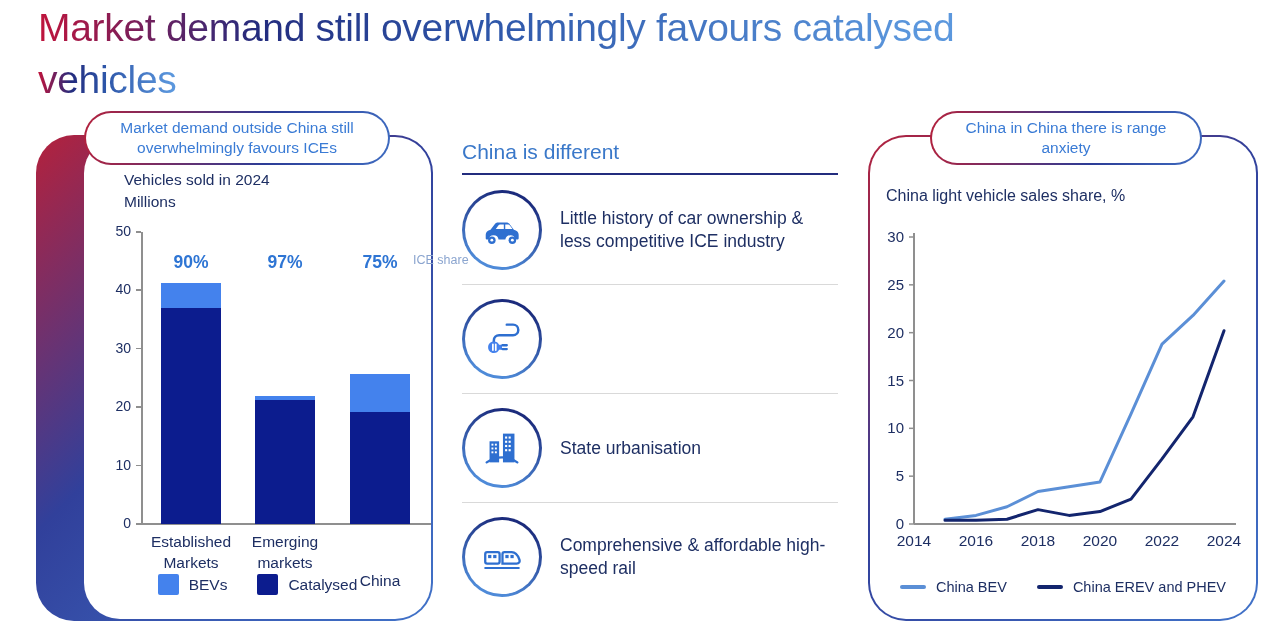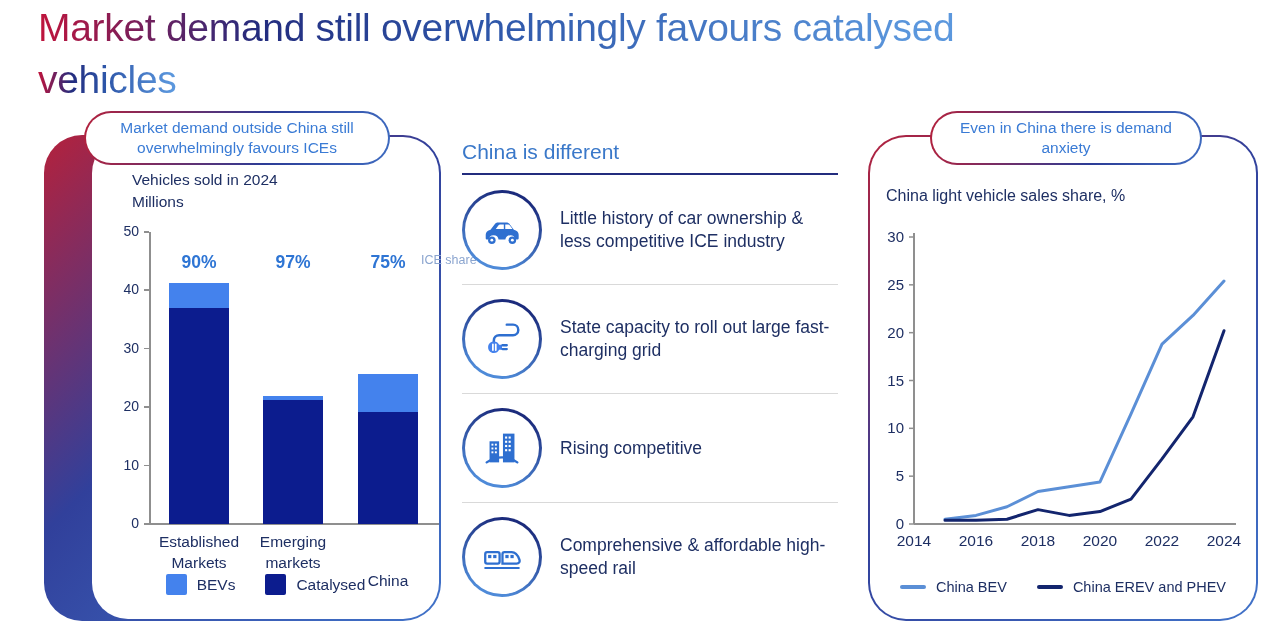--- a/index.html
+++ b/index.html
@@ -10,21 +10,21 @@
 
   
   .title { position:absolute; left:38px; top:2px; font-size:39px; font-weight:500;
            line-height:52px; letter-spacing:-0.3px; }
   .grad { background:linear-gradient(90deg,#C0143C 0%,#232C7E 24%,#2D55A8 48%,#5B97DD 96%);
           -webkit-background-clip:text; background-clip:text; color:transparent; }
 
   
   .panel { position:absolute; top:135px; height:486px; border-radius:38px; padding:2px;
            background:linear-gradient(135deg,#B4213C 0%,#31409B 45%,#4173C9 100%); }
-  .left-panel { left:44px; width:397px;padding-left:48px; }
+  .left-panel { left:36px; width:397px;padding-left:48px; }
   .right-panel { left:868px; width:390px; }
   .panel-inner { position:relative; width:100%; height:100%; background:#fff; border-radius:36px; }
 
   
   .pill { position:absolute; top:111px; border-radius:27px; padding:2px; z-index:3;
           background:linear-gradient(100deg,#B4213C 0%,#2C3C96 60%,#3E6BC0 100%); }
   .left-pill { left:84px; width:306px; }
   .right-pill { left:930px; width:272px; }
   .pill-inner { border-radius:25px; background:#fff; min-height:48px; display:flex;
                 align-items:center; justify-content:center; text-align:center;
@@ -149,21 +149,20 @@
       <div class="circle-ring">
           <div class="circle-in">
         <svg width="46" height="46" viewBox="0 0 48 48" fill="none">
           <path d="M29 9h6.5a5.5 5.5 0 0 1 0 11H21a5.5 5.5 0 0 0-5.5 5.5V27" stroke="#2E6FD0" stroke-width="2.6" stroke-linecap="round"></path>
           <path d="M15.5 26.5c-3.6 0-6 2.7-6 6s2.4 6 6 6c2.6 0 4.6-1.3 5.5-3.4h3v-5.2h-3c-.9-2.1-2.9-3.4-5.5-3.4z" fill="#4482ED"></path>
           <path d="M24.5 30.5h4.5M24.5 34.5h4.5" stroke="#2E6FD0" stroke-width="2.4" stroke-linecap="round"></path>
           <path d="M14.5 29.5v6M17.5 29.5v6" stroke="#fff" stroke-width="1.8" stroke-linecap="round"></path>
         </svg>
       </div>
         </div>
-      <p class="mid-text">State capacity to roll out large fast-charging grid</p>
     </div>
 
     <div class="mid-row">
       <div class="circle-ring">
           <div class="circle-in">
         <svg width="46" height="46" viewBox="0 0 48 48">
           <rect x="11" y="17" width="10" height="22" fill="#2E6FD0"></rect>
           <rect x="25" y="9" width="12" height="30" fill="#2E6FD0"></rect>
           <g fill="#fff">
             <rect x="13" y="19.5" width="2" height="2"></rect>
@@ -179,21 +178,21 @@
                 <rect x="30.9" y="16.4" width="2.2" height="2.2"></rect>
             <rect x="27.2" y="20.8" width="2.2" height="2.2"></rect>
                 <rect x="30.9" y="20.8" width="2.2" height="2.2"></rect>
             <rect x="27.2" y="25.2" width="2.2" height="2.2"></rect>
                 <rect x="30.9" y="25.2" width="2.2" height="2.2"></rect>
           </g>
           <path d="M8 39c10-7 22-7 32 0" stroke="#2E6FD0" stroke-width="2.4" fill="none" stroke-linecap="round"></path>
         </svg>
       </div>
         </div>
-      <p class="mid-text">Rising competitive</p>
+      <p class="mid-text">State urbanisation</p>
     </div>
 
     <div class="mid-row">
       <div class="circle-ring">
           <div class="circle-in">
         <svg width="46" height="46" viewBox="0 0 48 48" fill="none">
           <rect x="6.5" y="19" width="15" height="12" rx="2" stroke="#2E6FD0" stroke-width="2.4"></rect>
           <path d="M24.5 31V21a2 2 0 0 1 2-2h7.6c3.3 0 6.4 3.2 8 7.6.9 2.4-.3 4.4-2.9 4.4z" stroke="#2E6FD0" stroke-width="2.4"></path>
           <rect x="9.5" y="21.8" width="3.4" height="3.4" fill="#2E6FD0"></rect>
           <rect x="14.8" y="21.8" width="3.4" height="3.4" fill="#2E6FD0"></rect>
@@ -242,16 +241,16 @@
             <span class="legend-label" style="font-size: 14.5px;">China BEV</span>
           </div>
           <div class="legend-item">
             <span class="sw-line" style="background: rgb(19, 37, 110);"></span>
             <span class="legend-label" style="font-size: 14.5px;">China EREV and PHEV</span>
           </div>
         </div>
     </div>
   </div>
   <div class="pill right-pill">
-    <div class="pill-inner">Even in China there is demand anxiety</div>
+    <div class="pill-inner">China in China there is range anxiety</div>
   </div>
 
 </div>
 
 </body></html>

